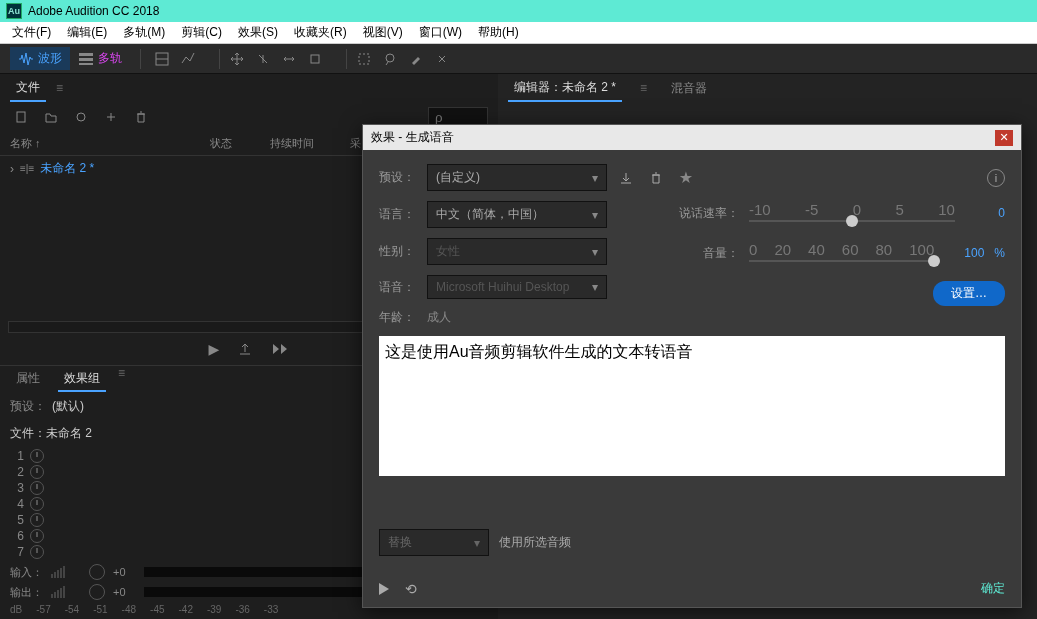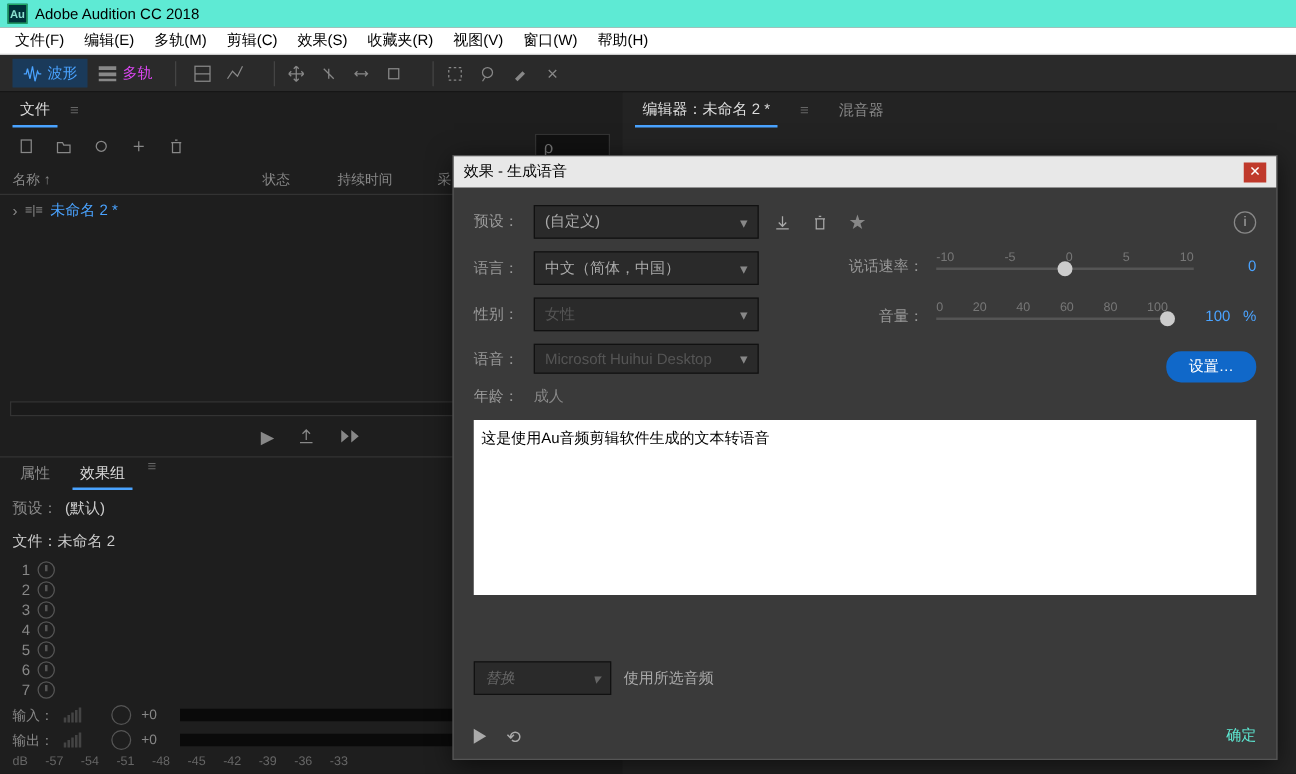--- a/index.html
+++ b/index.html
@@ -58,28 +58,28 @@
 .combo .arr{margin-left:auto;color:#888;}
 .combo.disabled{color:#555;}
 .icon-btn { width:22px; height:22px; display:flex; align-items:center; justify-content:center; color:#888; }
 .info-i{margin-left:auto;width:18px;height:18px;border:1px solid #888;border-radius:50%;display:flex;align-items:center;justify-content:center;font-size:11px;}
 .two-col { display:flex; gap:40px; }
 .col-l { width:260px; }
 .col-r { flex:1; }
 .slider-row { display:flex; align-items:center; gap:10px; margin-bottom:16px; }
 .slider-lbl { width:60px; text-align:right; color:#999; }
 .slider { flex:1; position:relative; height:24px; }
-.ticks { display:flex; justify-content:space-between; font-size:10px; color:#777; }
+.ticks { display:flex; justify-content:space-between; font-size:15px; color:#777; }
 .track { height:2px; background:#555; margin-top:2px; position:relative; }
 .thumb { position:absolute; top:-5px; width:12px; height:12px; border-radius:50%; background:#ccc; transform:translateX(-50%);}
 .slider-val { width:40px; color:#4aa3ff; text-align:right; }
 .settings-btn { background:#1068c9; color:#fff; padding:4px 18px; border-radius:12px; margin-left:auto; }
-.textarea { width:100%; height:140px; background:#fff; color:#000; border:none; padding:6px; font-size:12px; resize:none; }
+.textarea { width:100%; height:140px; background:#fff; color:#000; border:none; padding:6px; font-size:16px; resize:none; }
 .dlg-lower{display:flex;align-items:center;gap:10px;margin-top:50px;}
-.combo-sm{background:#2a2a2a;border:1px solid #111;padding:4px 8px;width:110px;display:flex;align-items:center;color:#666;font-style:italic;}
+.combo-sm{background:#2a2a2a;border:1px solid #111;padding:4px 8px;width:110px;display:flex;align-items:center;color:#666;}
 .dlg-foot{display:flex;align-items:center;padding:10px 16px;gap:16px;}
 .play-tri{width:0;height:0;border-left:10px solid #aaa;border-top:6px solid transparent;border-bottom:6px solid transparent;}
 .loop-ic{color:#aaa;font-size:14px;}
 .ok-btn{margin-left:auto;color:#5eead4;}
 svg{display:block;}
 .generic-icon{width:16px;height:16px;color:#888;}
 </style>
 </head>
 <body>
 

